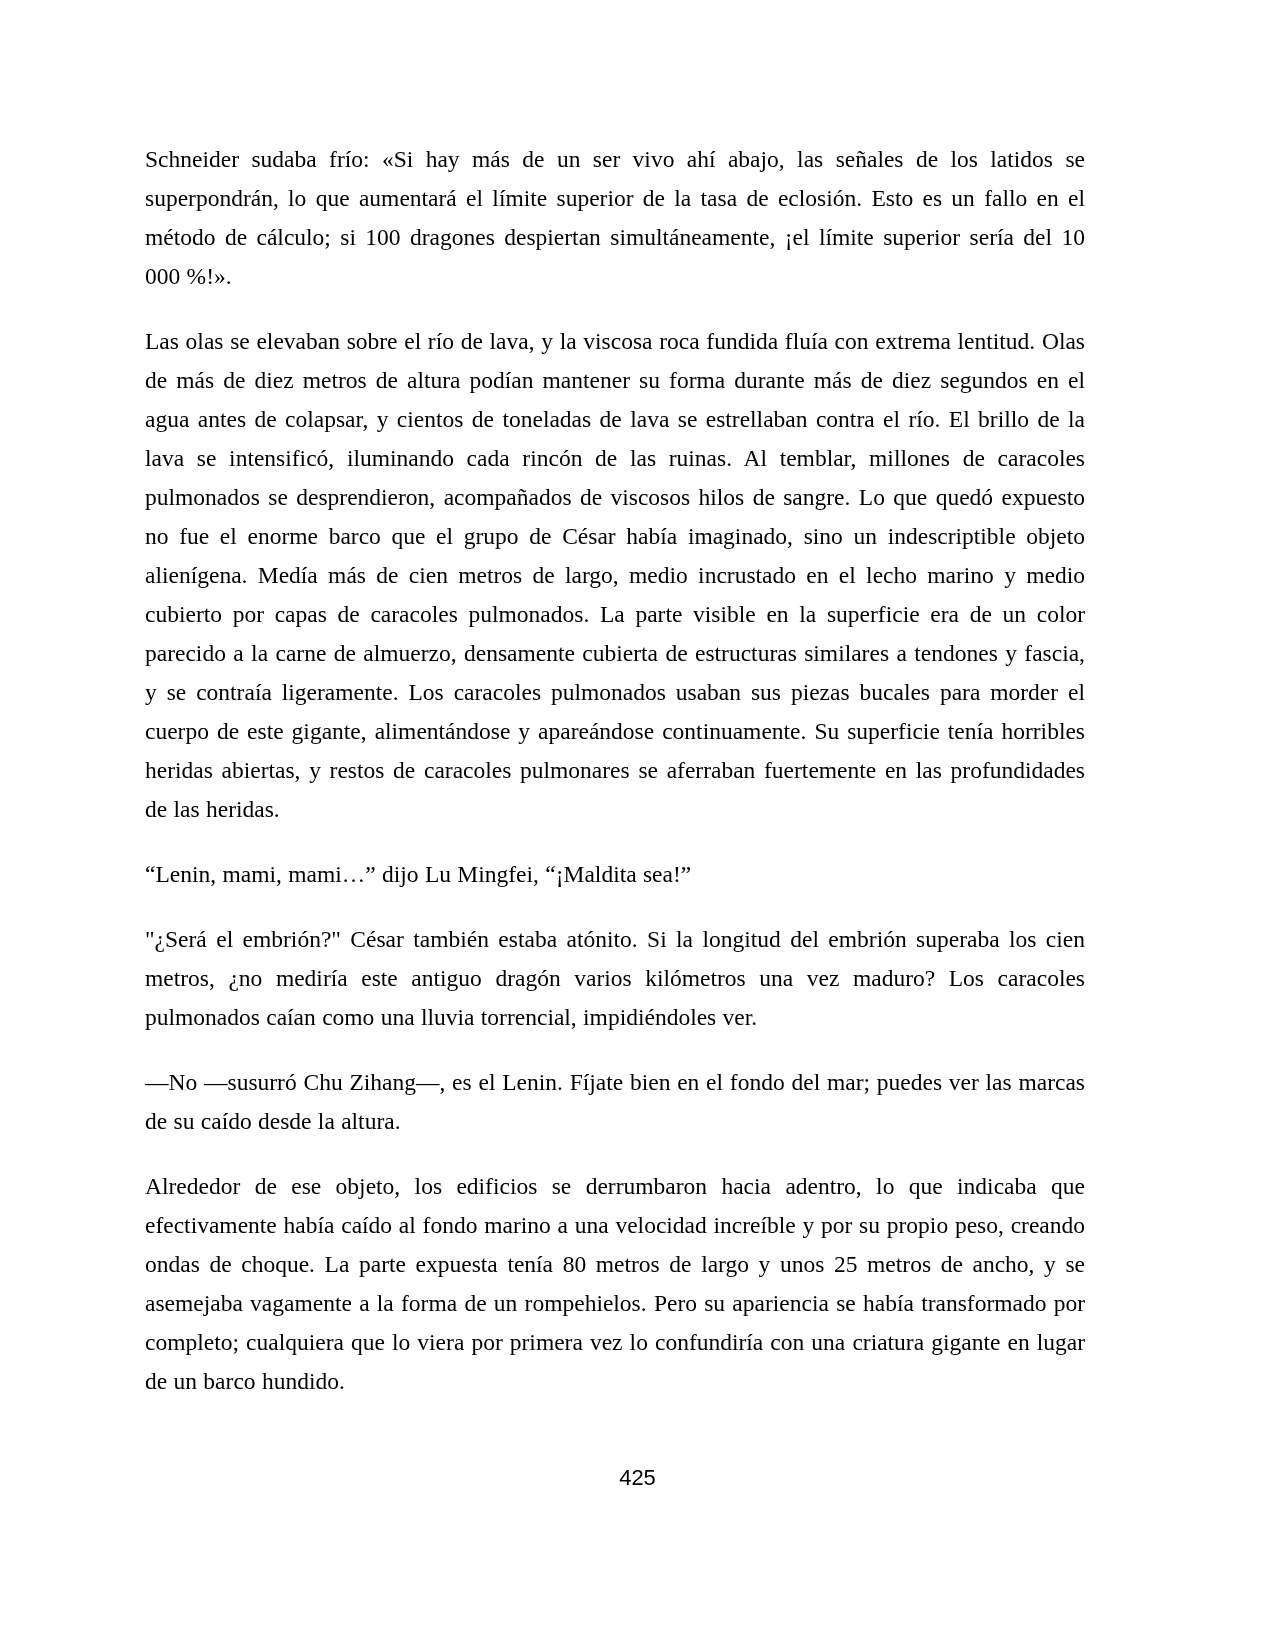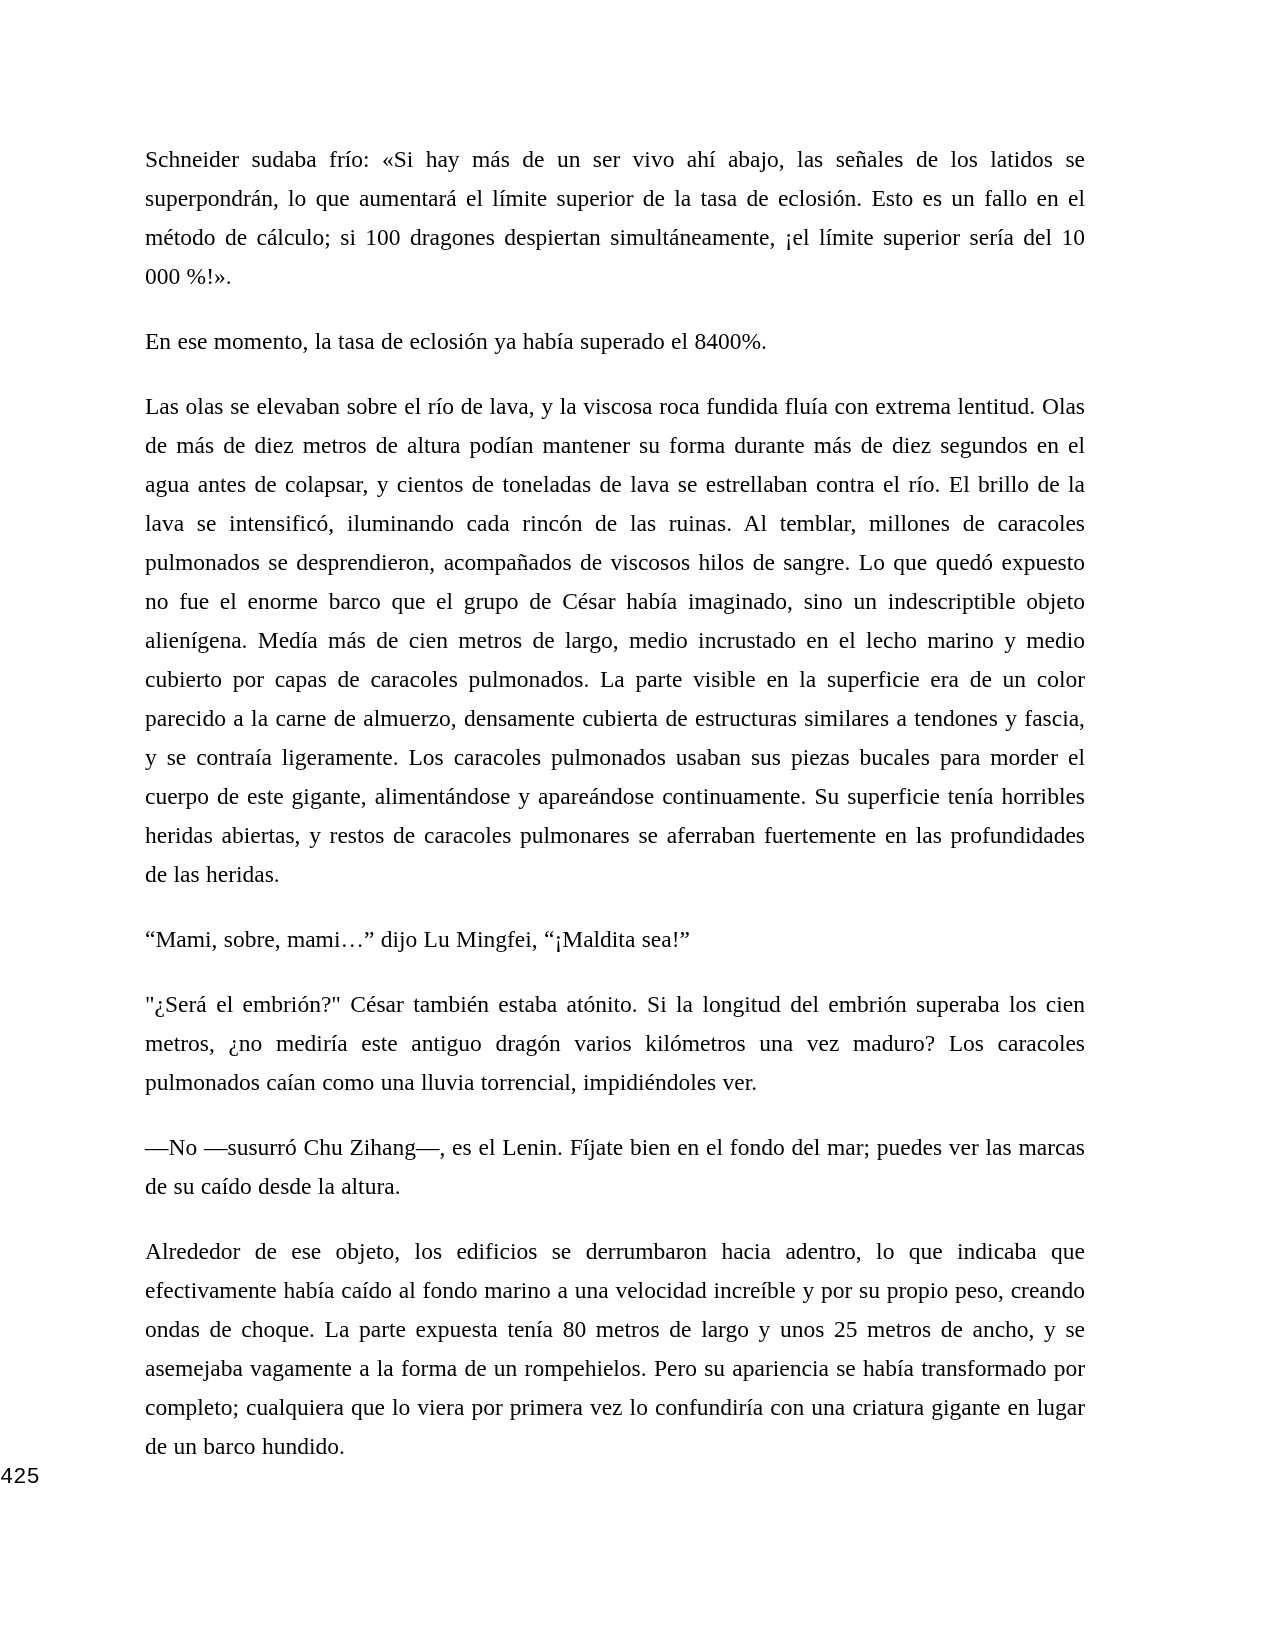--- a/index.html
+++ b/index.html
@@ -35,38 +35,38 @@
     word-spacing: 0.02em;
   }
   .para:last-of-type {
     margin-bottom: 0;
   }
   .page-number {
     position: absolute;
     left: 0;
     right: 0;
     top: 1465px;
+    text-align: center;
     font-size: 22px;
     line-height: 26px;
-    font-family: Liberation Mono, monospace;
+    font-family: Liberation Sans, sans-serif;
   }
 </style>
 </head>
 <body>
 
 <div class="page">
   <div class="content">
 
     <p class="para">Schneider sudaba frío: «Si hay más de un ser vivo ahí abajo, las señales de los latidos se superpondrán, lo que aumentará el límite superior de la tasa de eclosión. Esto es un fallo en el método de cálculo; si 100 dragones despiertan simultáneamente, ¡el límite superior sería del 10 000 %!».</p>
 
-    <p class="para">En ese momento, la tasa de eclosión ya había superado el 8400%.</p>
 
     <p class="para">Las olas se elevaban sobre el río de lava, y la viscosa roca fundida fluía con extrema lentitud. Olas de más de diez metros de altura podían mantener su forma durante más de diez segundos en el agua antes de colapsar, y cientos de toneladas de lava se estrellaban contra el río. El brillo de la lava se intensificó, iluminando cada rincón de las ruinas. Al temblar, millones de caracoles pulmonados se desprendieron, acompañados de viscosos hilos de sangre. Lo que quedó expuesto no fue el enorme barco que el grupo de César había imaginado, sino un indescriptible objeto alienígena. Medía más de cien metros de largo, medio incrustado en el lecho marino y medio cubierto por capas de caracoles pulmonados. La parte visible en la superficie era de un color parecido a la carne de almuerzo, densamente cubierta de estructuras similares a tendones y fascia, y se contraía ligeramente. Los caracoles pulmonados usaban sus piezas bucales para morder el cuerpo de este gigante, alimentándose y apareándose continuamente. Su superficie tenía horribles heridas abiertas, y restos de caracoles pulmonares se aferraban fuertemente en las profundidades de las heridas.</p>
 
-    <p class="para">“Mami, sobre, mami…” dijo Lu Mingfei, “¡Maldita sea!”</p>
+    <p class="para">“Lenin, mami, mami…” dijo Lu Mingfei, “¡Maldita sea!”</p>
 
     <p class="para">"¿Será el embrión?" César también estaba atónito. Si la longitud del embrión superaba los cien metros, ¿no mediría este antiguo dragón varios kilómetros una vez maduro? Los caracoles pulmonados caían como una lluvia torrencial, impidiéndoles ver.</p>
 
     <p class="para">—No —susurró Chu Zihang—, es el Lenin. Fíjate bien en el fondo del mar; puedes ver las marcas de su caído desde la altura.</p>
 
     <p class="para">Alrededor de ese objeto, los edificios se derrumbaron hacia adentro, lo que indicaba que efectivamente había caído al fondo marino a una velocidad increíble y por su propio peso, creando ondas de choque. La parte expuesta tenía 80 metros de largo y unos 25 metros de ancho, y se asemejaba vagamente a la forma de un rompehielos. Pero su apariencia se había transformado por completo; cualquiera que lo viera por primera vez lo confundiría con una criatura gigante en lugar de un barco hundido.</p>
 
 
   </div>
 

